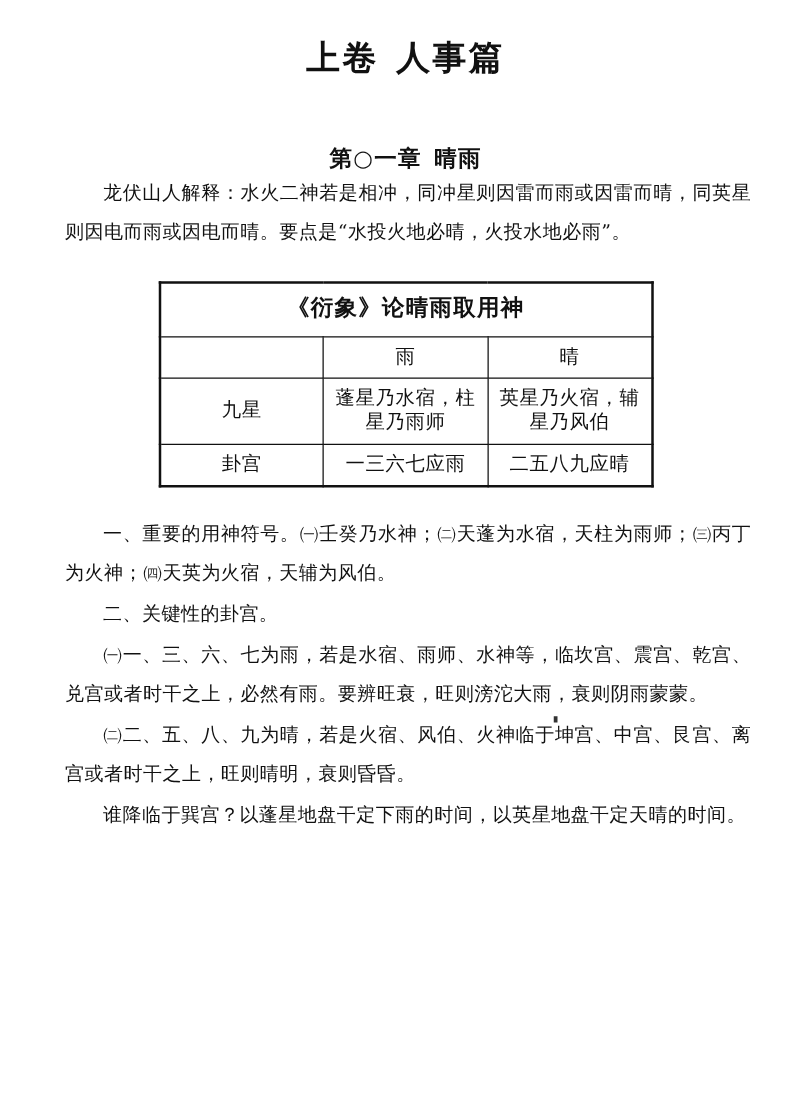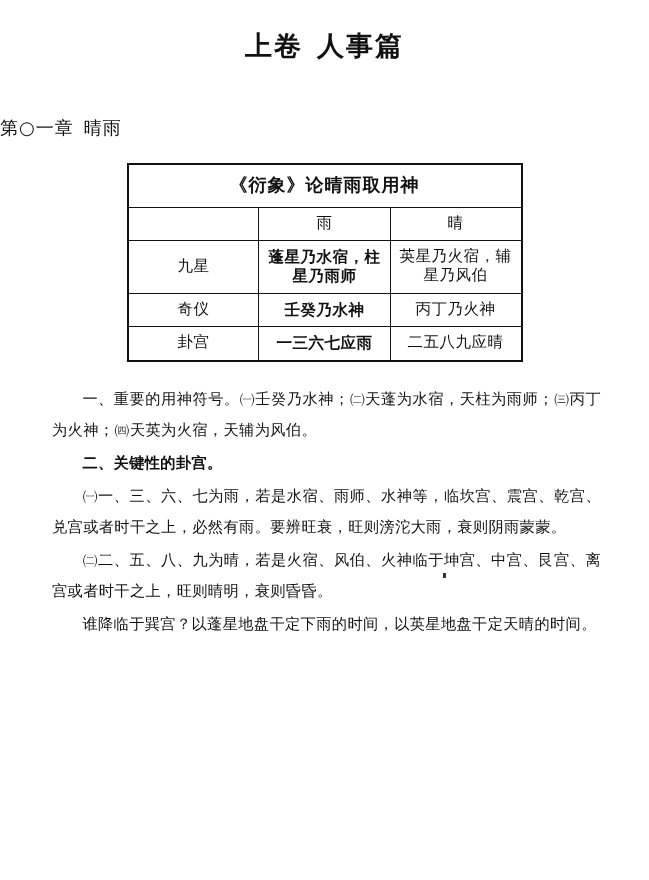--- a/index.html
+++ b/index.html
@@ -33,23 +33,23 @@
     font-weight: bold;
     letter-spacing: 2px;
     margin: 0;
     padding-top: 30px;
     line-height: 1.25;
     font-family: Liberation Serif, serif;
   }
   .book-title .gap { display: inline-block; width: 14px; }
 
   .chapter-title {
-    text-align: left;
+    text-align: center;
     font-size: 18px;
-    font-weight: normal;
+    font-weight: bold;
     letter-spacing: 1px;
     margin: 0;
     padding-top: 52px;
     line-height: 1.3;
   }
   .chapter-title .gap { display: inline-block; width: 10px; }
 
   
   .body-block {
     padding: 0 48px 0 52px;
@@ -59,21 +59,21 @@
     line-height: 31px;
     margin: 0;
     text-align: justify;
     text-justify: inter-ideograph;
     text-indent: 2em;
     letter-spacing: 0.4px;
   }
   p.first-para { margin-top: 26px; }
   p.para + p.para { margin-top: 2px; }
 
-  p.para.bold-lead { font-weight: bold; }
+  p.para.bold-lead { font-weight: normal; }
   .bold-seg { font-weight: normal; }
 
   
   .table-wrap {
     margin: 24px auto 0 auto;
     width: 396px;
   }
   table.gu-table {
     border-collapse: collapse;
     width: 100%;
@@ -89,21 +89,21 @@
     padding: 6px 2px 7px 2px;
     letter-spacing: 0.5px;
   }
   table.gu-table td.tbl-title {
     font-size: 18px;
     font-weight: bold;
     padding: 9px 2px 10px 2px;
     letter-spacing: 1px;
   }
   table.gu-table td.col-label { width: 56px; }
-  table.gu-table td.col-rain  { width: 216px; font-weight: bold; }
+  table.gu-table td.col-rain  { width: 216px; }
   table.gu-table td.col-clear { width: 216px; }
   table.gu-table td.blank-cell { }
   table.gu-table td.head-cell { font-weight: normal; }
 
   
   .after-table { margin-top: 22px; }
   .stray-mark {
     position: absolute;
     left: 443px;
     top: 573px;
@@ -117,43 +117,39 @@
 
 <div class="page">
 
   <h1 class="book-title"><span>上卷</span><span class="gap"></span><span>人事篇</span></h1>
 
   <h2 class="chapter-title"><span>第○一章</span><span class="gap"></span><span>晴雨</span></h2>
 
   <div class="body-block">
 
 
+    <p class="para">龙伏山人解释：水火二神若是相冲，同冲星则因雷而雨或因雷而晴，同英星则因电而雨或因电而晴。要点是“水投火地必晴，火投水地必雨”。</p>
 
   </div>
 
   <div class="table-wrap">
     <table class="gu-table">
       <tbody>
         <tr>
           <td class="tbl-title" colspan="3">《衍象》论晴雨取用神</td>
         </tr>
         <tr>
           <td class="col-label blank-cell head-cell"></td>
           <td class="col-rain head-cell">雨</td>
           <td class="col-clear head-cell">晴</td>
         </tr>
         <tr>
           <td class="col-label">九星</td>
           <td class="col-rain">蓬星乃水宿，柱星乃雨师</td>
           <td class="col-clear">英星乃火宿，辅星乃风伯</td>
-        </tr>
-        <tr>
-          <td class="col-label">奇仪</td>
-          <td class="col-rain">壬癸乃水神</td>
-          <td class="col-clear">丙丁乃火神</td>
         </tr>
         <tr>
           <td class="col-label">卦宫</td>
           <td class="col-rain">一三六七应雨</td>
           <td class="col-clear">二五八九应晴</td>
         </tr>
       </tbody>
     </table>
   </div>
 

